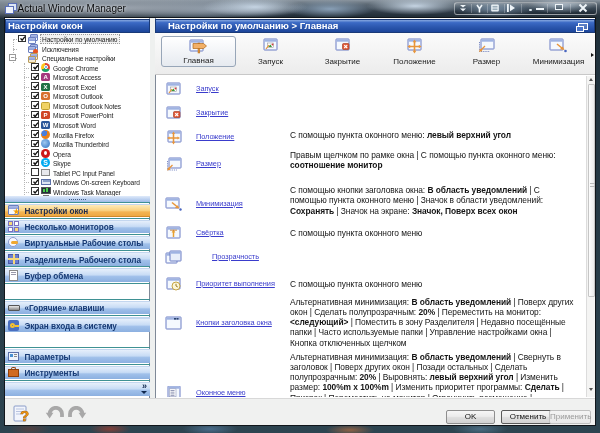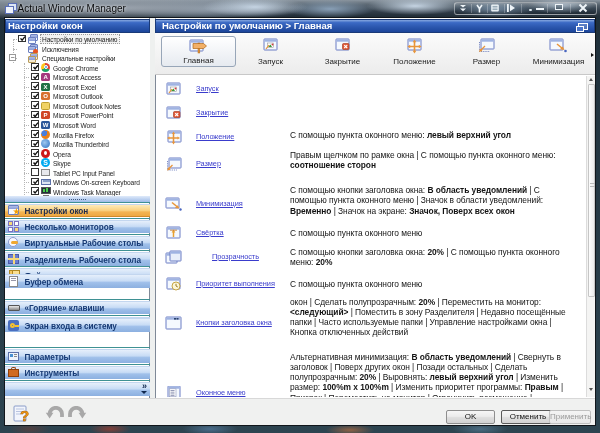--- a/index.html
+++ b/index.html
@@ -41,21 +41,21 @@
 
 #splitter{left:0;top:178px;width:145px;height:6px;background:linear-gradient(180deg,#dfeafa,#9dbbe8)}
 #splitter .dots{position:absolute;left:64px;top:2.5px;width:17px;height:0;border-top:1.6px dotted #3d5a84}
 .abar{position:absolute;left:0;width:145px;height:13.5px;background:linear-gradient(180deg,#e6effb 0%,#c8dcf5 45%,#a0c0ea 58%,#8cb0e0 100%);border-top:1px solid #c3d6ef;color:#173a74;font-weight:bold;font-size:8.2px;letter-spacing:-0.05px;line-height:13px}
 .abar .lbl{position:absolute;left:19.5px;top:0.5px}
 .tealline{position:absolute;left:0;width:145px;height:1.2px;background:#3f9193}
 .abar.sel{background:linear-gradient(180deg,#fdeab9 0%,#f9d181 45%,#f3b452 58%,#eda53e 100%);color:#1c2a4e;box-shadow:inset 0 -1px 0 #d08a28}
 .aico{position:absolute;left:2.5px;top:0.5px;width:13px;height:13px}
 
 #rpanel{left:150px;top:0;width:440px;height:380px;background:#fff;border-left:1px solid #7f8997}
-#rhdr{left:150px;top:1px;width:440px;padding-left:6px}
+#rhdr{left:150px;top:1px;width:440px;padding-left:12px}
 #toolbar{left:150px;top:15px;width:440px;height:42px;background:linear-gradient(180deg,#fbfbfb,#ececec);border-bottom:1px solid #c8c8c8}
 .tbtn{position:absolute;top:3px;width:75px;height:31px;text-align:center;font-size:8px;color:#1b1b1b}
 .tbtn .lab{position:absolute;left:0;right:0;bottom:1.5px}
 .tbtn.sel{border:1px solid #98a6b8;border-radius:3px;background:linear-gradient(180deg,#fff, #e6eaf0)}
 .tbico{position:absolute;left:50%;margin-left:-10px;top:2px;width:20px;height:16px}
 #tbarrow{left:586px;top:35px;width:0;height:0;border-left:3.5px solid #151515;border-top:2.8px solid transparent;border-bottom:2.8px solid transparent}
 #content{left:151px;top:58px;width:426px;height:321px;background:#fff;overflow:hidden}
 #vscroll{left:581px;top:58px;width:9px;height:321px;background:#f4f4f3;border-left:1px solid #dcdcdc}
 #vthumb{position:absolute;left:0.5px;top:8px;width:7.5px;height:213px;background:linear-gradient(90deg,#fdfdfd,#ececec);border:1px solid #c6c6c6;border-radius:1px}
 .sarr{position:absolute;left:2px;width:0;height:0;border-left:2.8px solid transparent;border-right:2.8px solid transparent}
@@ -304,21 +304,21 @@
       </div>
       <div class="tealline" style="top:248.3px"></div>
       <div class="abar" style="top:250.3px">
         <div class="aico">
           <div style="position:absolute;left:1px;top:0;width:8px;height:11px;background:#f5c860;border:1px solid #b08820"></div>
           <div style="position:absolute;left:4px;top:0;width:8px;height:11px;background:#fadf90;border:1px solid #b08820"></div>
         </div>
         <div class="lbl">Файлы и папки</div>
       </div>
       <div class="tealline" style="top:264.5px"></div>
-      <div class="abar" style="top:256px">
+      <div class="abar" style="top:250px">
         <div class="aico">
           <div style="position:absolute;left:1px;top:0;width:9px;height:11px;background:#fff;border:1px solid #888"></div>
           <div style="position:absolute;left:3px;top:2px;width:5px;height:1px;background:#99a"></div>
           <div style="position:absolute;left:3px;top:4px;width:5px;height:1px;background:#99a"></div>
         </div>
         <div class="lbl">Буфер обмена</div>
       </div>
       <div class="tealline" style="top:280.7px"></div>
       <div class="abar" style="top:282.7px">
         <div class="aico">
@@ -469,93 +469,90 @@
       <div class="ricon" style="top:81px"><svg width="18" height="15" viewBox="0 0 18 15">
           <rect x="4" y="1" width="12" height="10" rx="0.5" fill="#f5f9fe" stroke="#6b7cc4" stroke-width="1"></rect>
           <rect x="4.5" y="1.5" width="11" height="2.2" fill="#9fb3e2"></rect>
           <path fill="none" d="M2.5,4 L2.5,13 L12,13" stroke="#5a6fb8" stroke-width="0.8" stroke-dasharray="1.2,1"></path>
           <path fill="none" d="M3.5,12 L7.5,8" stroke="#e8953a" stroke-width="1.2"></path>
           <polygon points="2,13.5 5.5,12.8 3.2,10.3" fill="#e8953a"></polygon>
         </svg></div>
       <div class="link" style="left:40px;top:83px">Размер</div>
       <div class="desc" style="top:73.5px">
         <div class="dl">Правым щелчком по рамке окна | С помощью пункта оконного меню:</div>
-        <div class="dl"><b>соотношение сторон</b></div>
+        <div class="dl"><b>соотношение монитор</b></div>
       </div>
       <div class="ricon" style="top:120.5px"><svg width="18" height="15" viewBox="0 0 18 15">
           <rect x="1" y="1" width="13" height="10" rx="0.5" fill="#f5f9fe" stroke="#6b7cc4" stroke-width="1"></rect>
           <rect x="1.5" y="1.5" width="12" height="2.2" fill="#9fb3e2"></rect>
           <path fill="none" d="M7,5.5 L12.5,10" stroke="#e8953a" stroke-width="1.5"></path>
           <polygon points="14.5,11.5 9.8,10.9 12.8,8.2" fill="#e8953a"></polygon>
           <circle cx="15.5" cy="12.5" r="1.2" fill="#4a66c0"></circle>
         </svg></div>
       <div class="link" style="left:40px;top:122.5px">Минимизация</div>
       <div class="desc" style="top:109px">
         <div class="dl">С помощью кнопки заголовка окна: <b>В область уведомлений</b> | С</div>
         <div class="dl">помощью пункта оконного меню | Значок в области уведомлений:</div>
-        <div class="dl"><b>Временно</b> | Значок на экране: <b>Значок, Поверх всех окон</b></div>
+        <div class="dl"><b>Сохранять</b> | Значок на экране: <b>Значок, Поверх всех окон</b></div>
       </div>
       <div class="ricon" style="top:149.5px"><svg width="18" height="15" viewBox="0 0 18 15">
           <rect x="2" y="1" width="13" height="11" rx="0.5" fill="#f5f9fe" stroke="#6b7cc4" stroke-width="1"></rect>
           <rect x="2.5" y="1.5" width="12" height="2.2" fill="#9fb3e2"></rect>
           <path fill="none" d="M8.5,11 L8.5,6" stroke="#e8a030" stroke-width="1.5"></path>
           <polygon points="8.5,3.5 6.6,6.5 10.4,6.5" fill="#e8a030"></polygon>
           <path fill="none" d="M5,4.2 L12,4.2" stroke="#c87820" stroke-width="0.8"></path>
         </svg></div>
       <div class="link" style="left:40px;top:151.5px">Свёртка</div>
       <div class="desc" style="top:152px">
         <div class="dl">С помощью пункта оконного меню</div>
       </div>
       <div class="ricon" style="top:173.5px"><svg width="18" height="15" viewBox="0 0 18 15">
           <rect x="1" y="3" width="11" height="10" rx="0.5" fill="#f5f9fe" stroke="#6b7cc4" stroke-width="1"></rect>
           <rect x="1.5" y="3.5" width="10" height="2.2" fill="#9fb3e2"></rect>
           <rect x="5" y="1" width="11" height="10" rx="0.5" fill="#e8eefa" stroke="#6b7cc4" stroke-width="1"></rect>
           <rect x="5.5" y="1.5" width="10" height="2.2" fill="#9fb3e2"></rect>
         </svg></div>
       <div class="link" style="left:56px;top:175.5px">Прозрачность</div>
-      <div class="desc" style="top:171px">
-        <div class="dl">С помощью кнопки заголовка окна: <b>20%</b> | С помощью пункта оконного</div>
-        <div class="dl">меню: <b>20%</b></div>
-      </div>
       <div class="ricon" style="top:200.5px"><svg width="18" height="15" viewBox="0 0 18 15">
           <rect x="2" y="1" width="13" height="11" rx="0.5" fill="#f5f9fe" stroke="#6b7cc4" stroke-width="1"></rect>
           <rect x="2.5" y="1.5" width="12" height="2.2" fill="#9fb3e2"></rect>
           <circle cx="11" cy="9" r="4" fill="#fdf6d8" stroke="#b89020" stroke-width="0.8"></circle>
           <path d="M11,6.8 L11,9 L12.8,10" stroke="#806000" stroke-width="0.8" fill="none"></path>
         </svg></div>
       <div class="link" style="left:40px;top:202.5px">Приоритет выполнения</div>
       <div class="desc" style="top:202.5px">
         <div class="dl">С помощью пункта оконного меню</div>
       </div>
       <div class="ricon" style="top:240px"><svg width="18" height="15" viewBox="0 0 18 15">
           <rect x="1" y="1" width="15" height="12" rx="0.5" fill="#f5f9fe" stroke="#6b7cc4" stroke-width="1"></rect>
           <rect x="1.5" y="1.5" width="14" height="2.2" fill="#9fb3e2"></rect>
           <rect x="9" y="2" width="2" height="1.6" fill="#28406a"></rect>
           <rect x="11.5" y="2" width="2" height="1.6" fill="#28406a"></rect>
           <rect x="14" y="2" width="2" height="1.6" fill="#b0b8d8"></rect>
         </svg></div>
       <div class="link" style="left:40px;top:242px">Кнопки заголовка окна</div>
       <div class="desc" style="top:220.5px">
+        <div class="dl">Альтернативная минимизация: <b>В область уведомлений</b> | Поверх других</div>
         <div class="dl">окон | Сделать полупрозрачным: <b>20%</b> | Переместить на монитор:</div>
         <div class="dl"><b>&lt;следующий&gt;</b> | Поместить в зону Разделителя | Недавно посещённые</div>
         <div class="dl">папки | Часто используемые папки | Управление настройками окна |</div>
-        <div class="dl">Кнопка отключенных действий</div>
+        <div class="dl">Кнопка отключенных щелчком</div>
       </div>
       <div class="ricon" style="top:309.5px"><svg width="18" height="15" viewBox="0 0 18 15">
           <rect x="3" y="0" width="12" height="12" rx="0.5" fill="#f5f9fe" stroke="#6b7cc4" stroke-width="1"></rect>
           <rect x="3.5" y="0.5" width="11" height="2.2" fill="#9fb3e2"></rect>
           <rect x="4.5" y="2.8" width="6.5" height="8" fill="#fff" stroke="#8a94b8" stroke-width="0.6"></rect>
           <path fill="none" d="M5.5,4.5 h4 M5.5,6.2 h4 M5.5,7.9 h4 M5.5,9.6 h4" stroke="#68719a" stroke-width="0.7"></path>
         </svg></div>
       <div class="link" style="left:40px;top:311.5px">Оконное меню</div>
       <div class="desc" style="top:275.5px">
         <div class="dl">Альтернативная минимизация: <b>В область уведомлений</b> | Свернуть в</div>
         <div class="dl">заголовок | Поверх других окон | Позади остальных | Сделать</div>
         <div class="dl">полупрозрачным: <b>20%</b> | Выровнять: <b>левый верхний угол</b> | Изменить</div>
-        <div class="dl">размер: <b>100%m x 100%m</b> | Изменить приоритет программы: <b>Правым</b> |</div>
+        <div class="dl">размер: <b>100%m x 100%m</b> | Изменить приоритет программы: <b>Сделать</b> |</div>
         <div class="dl">Призрак | Переместить на монитор | Ограничить размещение |</div>
       </div>
     </div>
  <div class="abs" id="vscroll">
    <div class="sarr" style="top:1.5px;border-bottom:3.8px solid #555"></div>
    <div id="vthumb">
         <div style="position:absolute;left:1.5px;top:98px;width:5px;height:1px;border-top:1px solid #bbb;border-bottom:1px solid #bbb;padding-top:2px"></div>
       </div>
    <div class="sarr" style="bottom:6px;border-top:3.8px solid #555"></div>
  </div>

